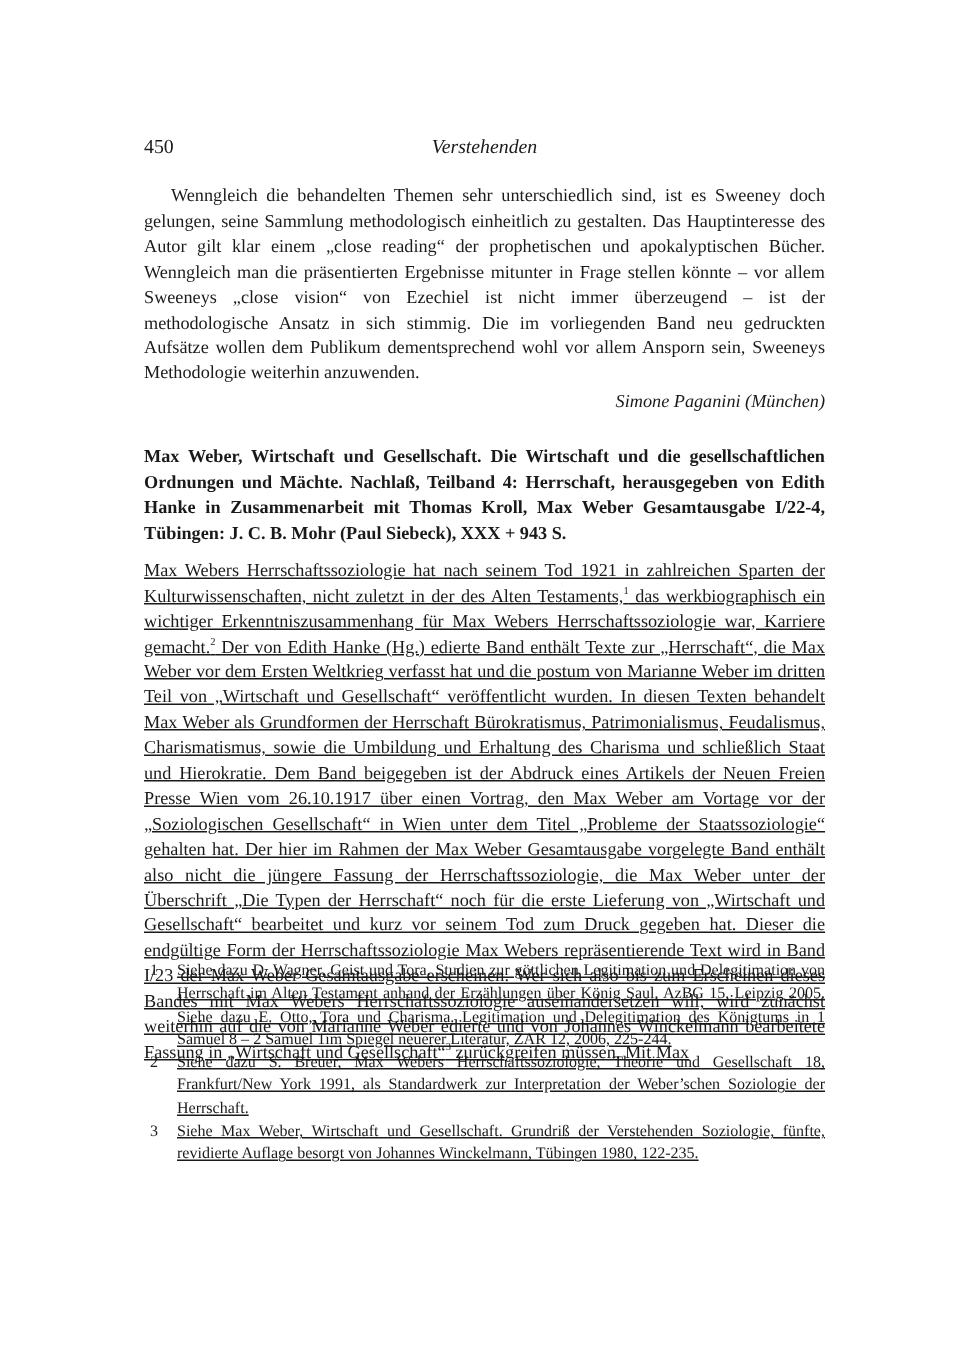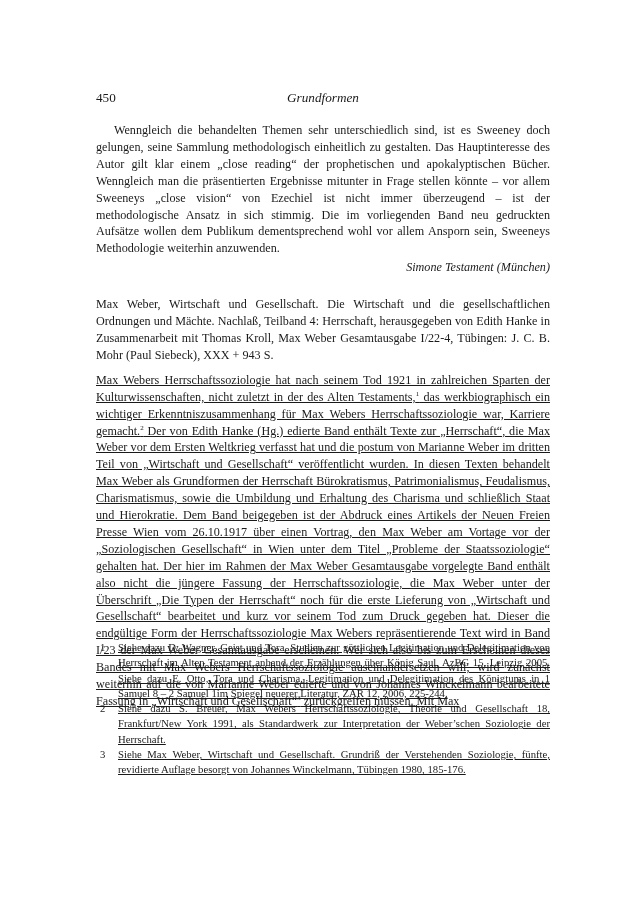--- a/index.html
+++ b/index.html
@@ -6,40 +6,40 @@
     body { width:640px; height:903px; position:relative; overflow:hidden;
       font-family:"Liberation Serif", "DejaVu Serif", serif; color:#1a1a1a; }
     .page { position:absolute; left:96px; top:66px; width:454px;margin-top:24px; }
     .header { position:relative; height:18px; font-size:13.2px; }
     .header .pnum { position:absolute; left:0; top:0; }
     .header .rtitle { position:absolute; left:0; right:0; top:0; text-align:center; font-style:italic; }
     p { margin:0; text-align:justify; font-size:12.15px; line-height:16.9px; }
     .review1 { margin-top:14px; }
     .review1 p { text-indent:18px;font-family:Liberation Serif, serif; }
     .sig { text-align:right; font-style:italic; font-size:12.15px; line-height:16.9px; margin-top:2px; }
-    .biblio { margin-top:20px; }
+    .biblio { margin-top:20px;font-weight:bold; }
     .body2 { margin-top:8px;text-decoration:underline; }
     sup { font-size:7px; line-height:0; vertical-align:5px; }
     .footnotes { position:absolute; left:96px; top:640px; width:454px; }
     .fn { display:flex; font-size:10.7px; line-height:15.3px; text-align:justify; }
     .fn .num { width:22px; flex:none; padding-left:4px; box-sizing:border-box; }
     .fn .txt { flex:1; text-align:justify;text-decoration:underline; }
   </style>
 </head>
 <body>
 
 <div class="page">
   <div class="header">
     <span class="pnum">450</span>
-    <span class="rtitle">Grundformen</span>
+    <span class="rtitle">Verstehenden</span>
   </div>
 
   <div class="review1">
     <p>Wenngleich die behandelten Themen sehr unterschiedlich sind, ist es Sweeney doch gelungen, seine Sammlung methodologisch einheitlich zu gestalten. Das Hauptinteresse des Autor gilt klar einem „close reading“ der prophetischen und apokalyptischen Bücher. Wenngleich man die präsentierten Ergebnisse mitunter in Frage stellen könnte – vor allem Sweeneys „close vision“ von Ezechiel ist nicht immer überzeugend – ist der methodologische Ansatz in sich stimmig. Die im vorliegenden Band neu gedruckten Aufsätze wollen dem Publikum dementsprechend wohl vor allem Ansporn sein, Sweeneys Methodologie weiterhin anzuwenden.</p>
-    <div class="sig">Simone Testament (München)</div>
+    <div class="sig">Simone Paganini (München)</div>
   </div>
 
   <div class="biblio">
     <p>Max Weber, Wirtschaft und Gesellschaft. Die Wirtschaft und die gesellschaftlichen Ordnungen und Mächte. Nachlaß, Teilband 4: Herrschaft, herausgegeben von Edith Hanke in Zusammenarbeit mit Thomas Kroll, Max Weber Gesamtausgabe I/22-4, Tübingen: J. C. B. Mohr (Paul Siebeck), XXX + 943 S.</p>
   </div>
 
   <div class="body2">
     <p><span>Max Webers Herrschaftssoziologie hat nach seinem Tod 1921 in zahlreichen Sparten der Kulturwissenschaften, nicht zuletzt in der des Alten Testaments,</span><sup>1</sup><span> das werkbiographisch ein wichtiger Erkenntniszusammenhang für Max Webers Herrschaftssoziologie war, Karriere gemacht.</span><sup>2</sup><span> Der von Edith Hanke (Hg.) edierte Band enthält Texte zur „Herrschaft“, die Max Weber vor dem Ersten Weltkrieg verfasst hat und die postum von Marianne Weber im dritten Teil von „Wirtschaft und Gesellschaft“ veröffentlicht wurden. In diesen Texten behandelt Max Weber als Grundformen der Herrschaft Bürokratismus, Patrimonialismus, Feudalismus, Charismatismus, sowie die Umbildung und Erhaltung des Charisma und schließlich Staat und Hierokratie. Dem Band beigegeben ist der Abdruck eines Artikels der Neuen Freien Presse Wien vom 26.10.1917 über einen Vortrag, den Max Weber am Vortage vor der „Soziologischen Gesellschaft“ in Wien unter dem Titel „Probleme der Staatssoziologie“ gehalten hat. Der hier im Rahmen der Max Weber Gesamtausgabe vorgelegte Band enthält also nicht die jüngere Fassung der Herrschaftssoziologie, die Max Weber unter der Überschrift „Die Typen der Herrschaft“ noch für die erste Lieferung von „Wirtschaft und Gesellschaft“ bearbeitet und kurz vor seinem Tod zum Druck gegeben hat. Dieser die endgültige Form der Herrschaftssoziologie Max Webers repräsentierende Text wird in Band I/23 der Max Weber Gesamtausgabe erscheinen. Wer sich also bis zum Erscheinen dieses Bandes mit Max Webers Herrschaftssoziologie auseinandersetzen will, wird zunächst weiterhin auf die von Marianne Weber edierte und von Johannes Winckelmann bearbeitete Fassung in „Wirtschaft und Gesellschaft“</span><sup>3</sup><span> zurückgreifen müssen. Mit Max</span></p>
   </div>
 </div>
@@ -48,15 +48,15 @@
   <div class="fn">
     <span class="num">1</span>
     <span class="txt">Siehe dazu D. Wagner, Geist und Tora. Studien zur göttlichen Legitimation und Delegitimation von Herrschaft im Alten Testament anhand der Erzählungen über König Saul, AzBG 15, Leipzig 2005. Siehe dazu E. Otto, Tora und Charisma. Legitimation und Delegitimation des Königtums in 1 Samuel 8 – 2 Samuel 1im Spiegel neuerer Literatur, ZAR 12, 2006, 225-244.</span>
   </div>
   <div class="fn">
     <span class="num">2</span>
     <span class="txt">Siehe dazu S. Breuer, Max Webers Herrschaftssoziologie, Theorie und Gesellschaft 18, Frankfurt/New York 1991, als Standardwerk zur Interpretation der Weber’schen Soziologie der Herrschaft.</span>
   </div>
   <div class="fn">
     <span class="num">3</span>
-    <span class="txt">Siehe Max Weber, Wirtschaft und Gesellschaft. Grundriß der Verstehenden Soziologie, fünfte, revidierte Auflage besorgt von Johannes Winckelmann, Tübingen 1980, 185-176.</span>
+    <span class="txt">Siehe Max Weber, Wirtschaft und Gesellschaft. Grundriß der Verstehenden Soziologie, fünfte, revidierte Auflage besorgt von Johannes Winckelmann, Tübingen 1980, 122-235.</span>
   </div>
 </div>
 
 </body></html>

